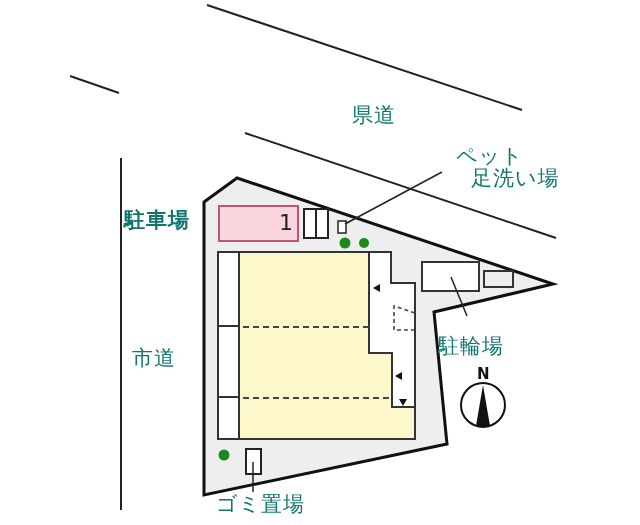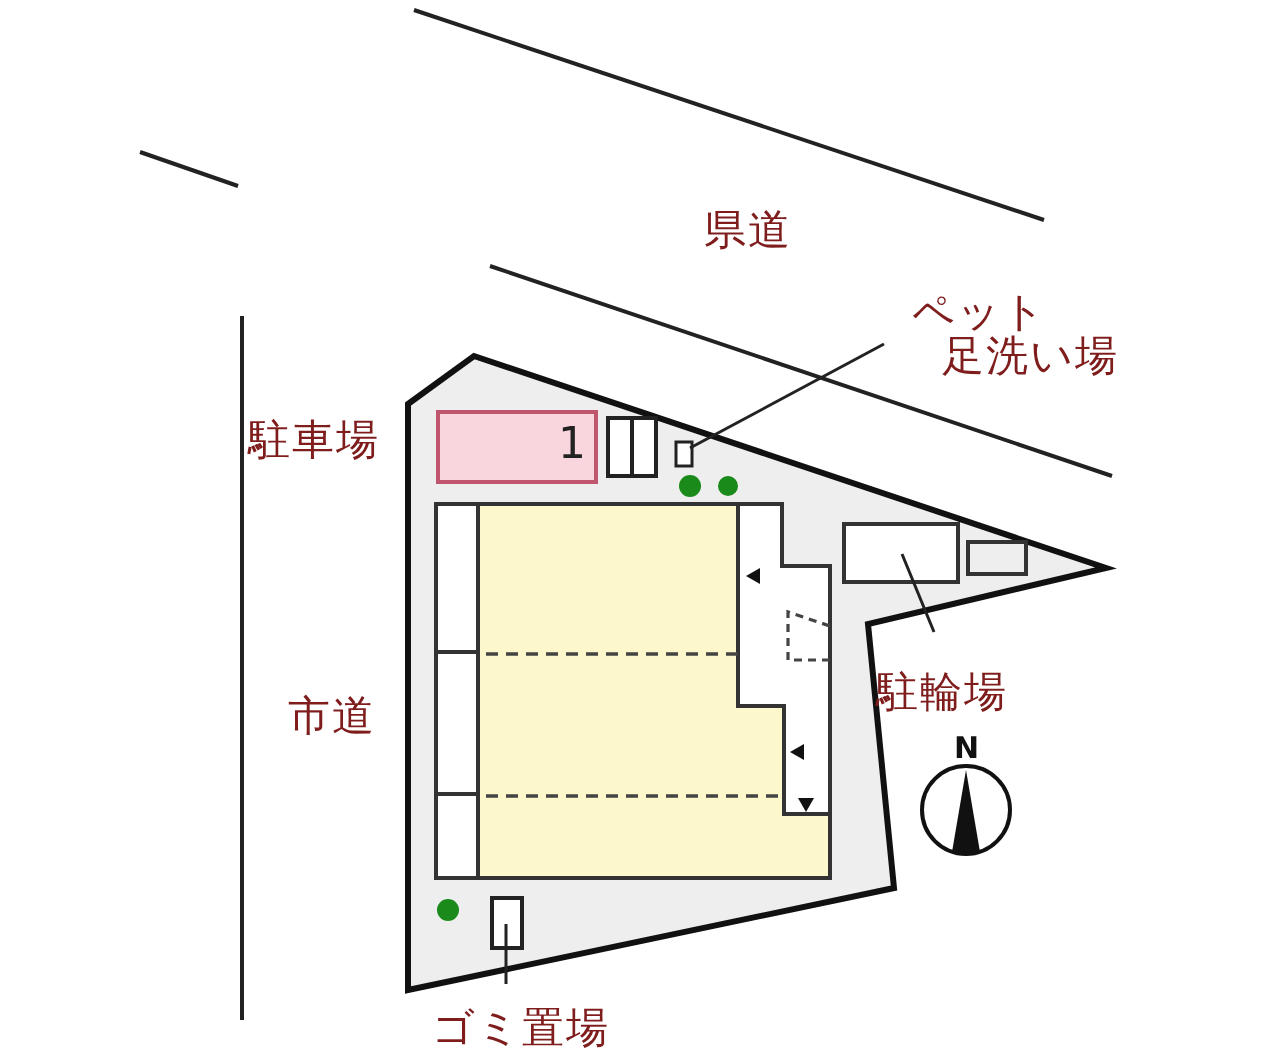--- a/index.html
+++ b/index.html
@@ -1,19 +1,19 @@
 <!DOCTYPE html>
 <html><head>
   <meta charset="utf-8">
   <style>
     html, body { margin: 0; padding: 0; background: #ffffff; }
     body { width: 640px; height: 525px; overflow: hidden; position: relative;
            font-family: "DejaVu Sans", "Liberation Sans", sans-serif; }
     #plan { position: absolute; left: 0; top: 0; width: 640px; height: 525px; }
-    .lbl { position: absolute; font-size: 21px; color: #7f1d1d; line-height: 1; white-space: nowrap; letter-spacing: 1px; }
+    .lbl { position: absolute; font-size: 21px; color: #0f766e; line-height: 1; white-space: nowrap; letter-spacing: 1px; }
     .spot-num { position: absolute; font-size: 22px; color: #222; line-height: 1; }
     .compass-n { position: absolute; font-size: 15px; font-weight: bold; color: #111; line-height: 1; }
   </style>
 </head>
 <body>
 
 <svg id="plan" viewBox="0 0 640 525" xmlns="http://www.w3.org/2000/svg">
 
   <line x1="207" y1="5" x2="522" y2="110" stroke="#222" stroke-width="2"></line>
   <line x1="70" y1="76" x2="119" y2="93" stroke="#222" stroke-width="2"></line>
@@ -60,18 +60,18 @@
 
   <g>
     <circle cx="483" cy="405" r="22" fill="#ffffff" stroke="#111" stroke-width="2"></circle>
     <polygon points="483,385 476,426 490,426" fill="#111"></polygon>
   </g>
 </svg>
 
 <div class="lbl" style="left:352px; top:105px;">県道</div>
 <div class="lbl" style="left:456px; top:146px;">ペット</div>
 <div class="lbl" style="left:471px; top:168px;">足洗い場</div>
-<div class="lbl" style="left:124px; top:210px;">駐車場</div>
-<div class="lbl" style="left:144px; top:348px;">市道</div>
+<div class="lbl" style="left:124px; top:210px;font-weight:bold;">駐車場</div>
+<div class="lbl" style="left:132px; top:348px;">市道</div>
 <div class="lbl" style="left:438px; top:336px;">駐輪場</div>
-<div class="lbl" style="left:216px; top:494px;margin-top:10px;">ゴミ置場</div>
+<div class="lbl" style="left:216px; top:494px;">ゴミ置場</div>
 <div class="spot-num" style="left:279px; top:212px;">1</div>
 <div class="compass-n" style="left:477px; top:367px;">N</div>
 
 </body></html>

